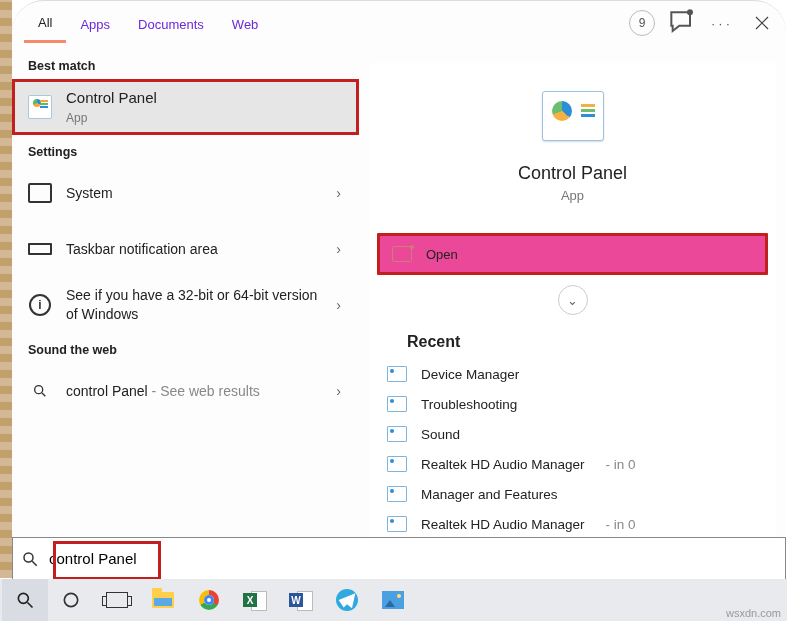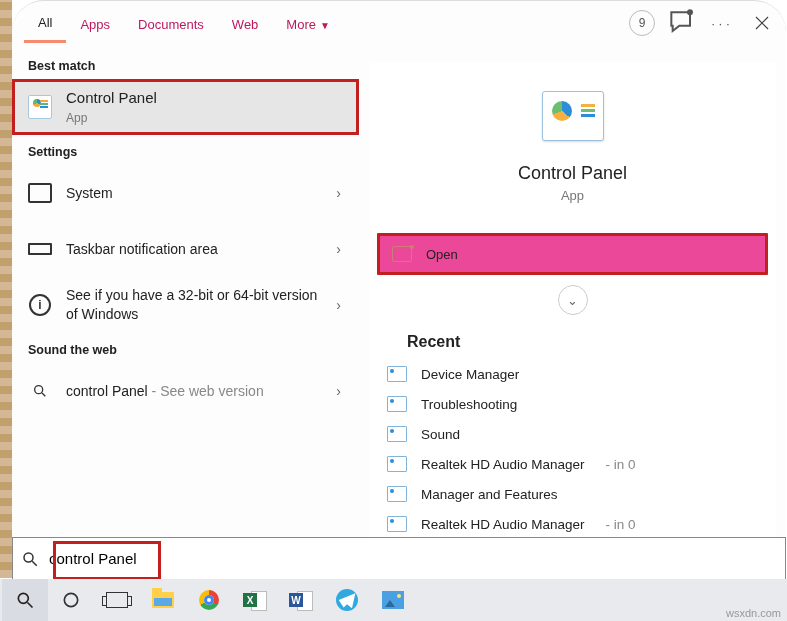--- a/index.html
+++ b/index.html
@@ -1,20 +1,20 @@
 <!DOCTYPE html>
 <html><head>
 <meta charset="utf-8">
 <style>
 html, body { margin:0; padding:0; font-family:"Segoe UI", Arial, sans-serif; font-size:13px; color:#222; background:#fff; }
 .root { width:787px; height:621px; position:relative; background:#fff; overflow:hidden; }
 .left-edge { position:absolute; left:0; top:0; width:12px; height:578px; background:repeating-linear-gradient(0deg,#d4b896,#d4b896 8px,#c0a06c 8px,#c0a06c 16px);}
 .panel { position:absolute; left:12px; top:0; right:1px; height:578px; background:#fdfdfd; display:flex; flex-direction:column; border-top:1px solid #ddd;border-radius:32px;}
 .tabs { display:flex; align-items:center; height:44px; padding:0 4px 0 12px;}
-.tab { padding:12px 14px 10px; color:#be185d; cursor:default; }
+.tab { padding:12px 14px 10px; color:#6d28d9; cursor:default; }
 .tab.active { color:#222; border-bottom:3px solid #f58b6a; font-weight:400;}
 .tab .chev { font-size:10px; margin-left:4px;}
 .tabs-spacer { flex:1;}
 .hdr-btn { width:32px; height:32px; display:flex; align-items:center; justify-content:center; color:#555; margin:0 4px; }
 .badge-circle { width:24px; height:24px; border:1px solid #bbb; border-radius:50%; display:flex; align-items:center; justify-content:center; font-size:12px; color:#555;}
 .dots span{letter-spacing:3px;}
 .close-x svg { width:14px; height:14px;}
 .body { display:flex; flex:1; min-height:0;}
 .left-col { width:347px; display:flex; flex-direction:column; padding-top:4px;}
 .sec-hdr { font-weight:600; font-size:12.5px; padding:10px 16px 6px;}
@@ -83,21 +83,20 @@
 <div class="root">
 
 <div class="left-edge"></div>
 
 <div class="panel">
   <div class="tabs">
     <div class="tab active">All</div>
     <div class="tab">Apps</div>
     <div class="tab">Documents</div>
     <div class="tab">Web</div>
-    <div class="tab"><span>More</span><span class="chev">▼</span></div>
     <div class="tabs-spacer"></div>
     <div class="hdr-btn">
           <div class="badge-circle">9</div>
         </div>
     <div class="hdr-btn">
           <svg viewBox="0 0 24 24" fill="none" stroke="#555" stroke-width="1.5">
             <path d="M4 4h14v10H10l-5 4v-4H4z"></path>
             <circle cx="18" cy="4" r="1.5" fill="#555"></circle>
           </svg>
         </div>
@@ -149,21 +148,21 @@
       </div>
 
       <div class="sec-hdr">Sound the web</div>
       <div class="row">
         <div class="ic ic-search">
               <svg viewBox="0 0 24 24" fill="none" stroke="#333" stroke-width="2">
                 <circle cx="10" cy="10" r="6"></circle>
                 <line x1="15" y1="15" x2="20" y2="20"></line>
               </svg>
             </div>
-        <div class="txt"><span>control Panel</span><span class="dim"> - See web version</span></div>
+        <div class="txt"><span>control Panel</span><span class="dim"> - See web results</span></div>
         <div class="chev-r">›</div>
       </div>
     </div>
 
     <div class="right-col">
       <div class="preview">
         <div class="big-icon-wrap">
           <div class="big-icon"></div>
           <div class="prev-title">Control Panel</div>
           <div class="prev-sub">App</div>

